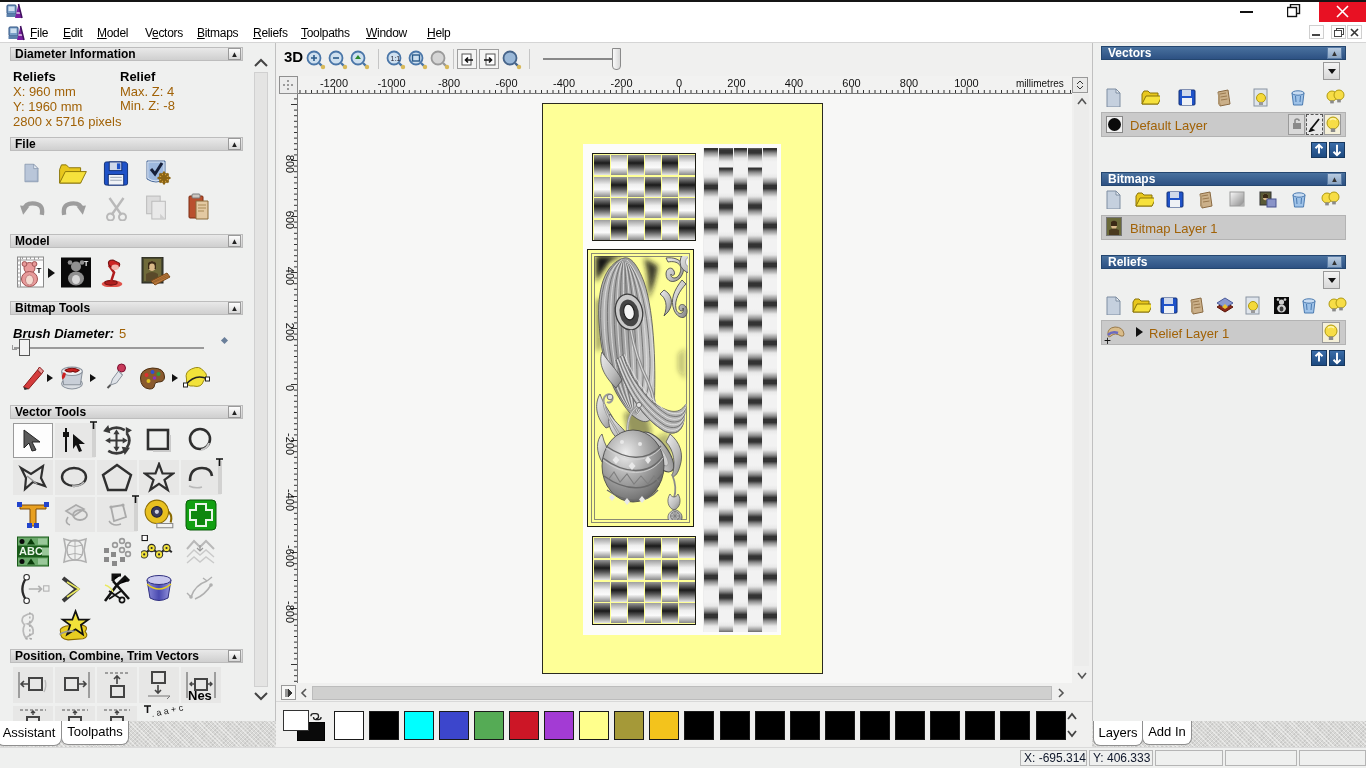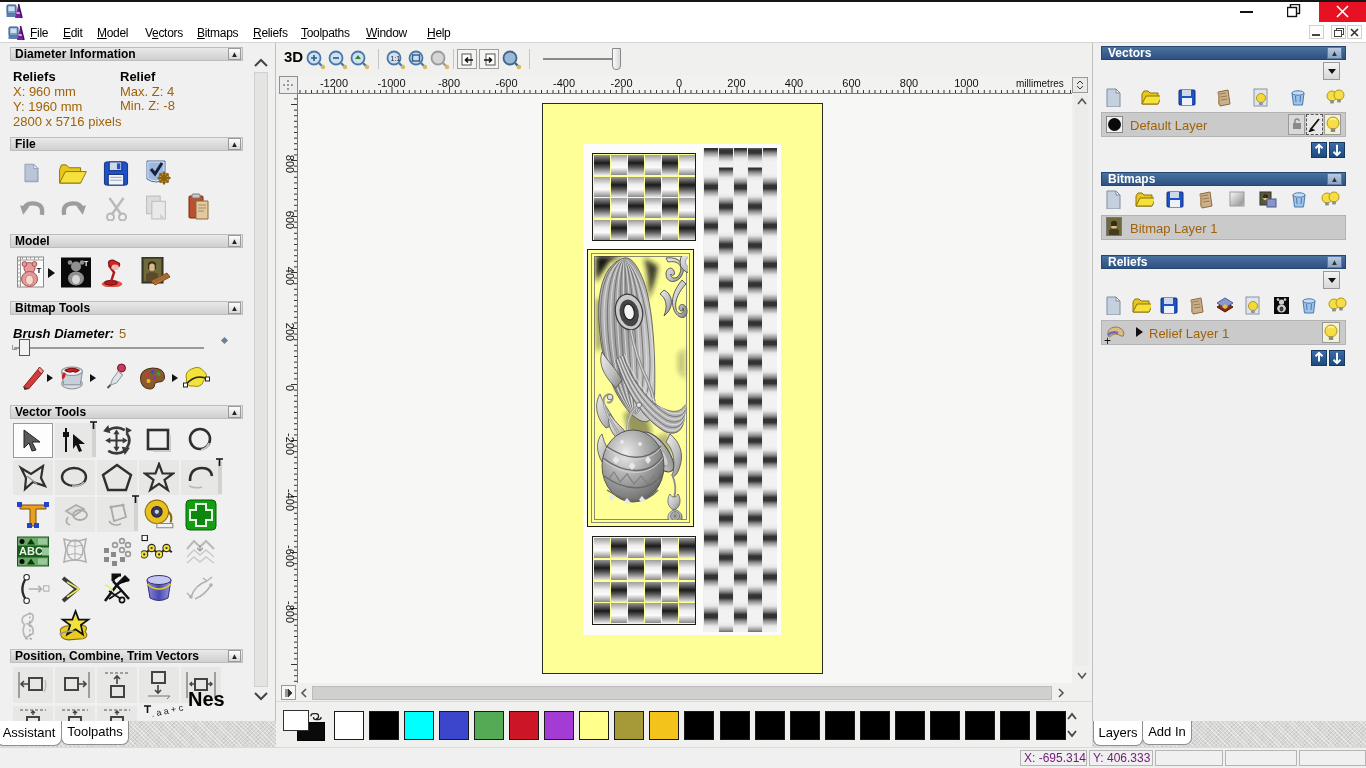--- a/index.html
+++ b/index.html
@@ -43,21 +43,21 @@
 #featherinner{position:absolute;left:3px;top:3px;right:3px;bottom:3px;border:1px solid #8a8a74}
 #featherinner2{position:absolute;left:6px;top:6px;right:6px;bottom:6px;border:1px solid #8a8a74}
 
 #palettezone{left:276px;top:701px;width:816px;height:46px;background:#f0f0ef;border-top:1px solid #d8d8d8}
 .swatch{position:absolute;top:711px;width:30px;height:29px;border:1px solid #1a1a1a}
 
 .texture{position:absolute;background-color:#d8d8d6;background-image:repeating-linear-gradient(45deg,rgba(255,255,255,.45) 0 1px,rgba(0,0,0,0) 1px 3px),repeating-linear-gradient(137deg,rgba(130,130,130,.18) 0 1px,rgba(0,0,0,0) 1px 3px)}
 .tab{position:absolute;background:#fff;border:1px solid #8f8f8f;border-top:none;border-radius:0 0 7px 7px;font-size:13px;text-align:center;color:#000}
 
 #statusbar{left:0;top:747px;width:1366px;height:21px;background:#eff0ef;border-top:1px solid #dadada}
-.sfield{position:absolute;top:750px;height:16px;border:1px solid #b5b5b5;font-size:12px;color:#701a75;padding:1px 3px;line-height:13px;white-space:nowrap;overflow:hidden}
+.sfield{position:absolute;top:750px;height:16px;border:1px solid #b5b5b5;font-size:12px;color:#0f172a;padding:1px 3px;line-height:13px;white-space:nowrap;overflow:hidden}
 </style></head><body>
 <div id="root">
 <div class="abs" id="topstrip"></div>
 <div class="abs" id="titlebar"></div>
 <svg class="abs" style="left:6px;top:3px" width="17" height="16" viewBox="0 0 17 16">
       <rect x="1" y="2" width="9" height="9" rx="1" fill="#7aa0c8" stroke="#2b4e7e"></rect>
       <rect x="2.5" y="3.5" width="6" height="4.5" fill="#cfe0f0"></rect>
       <rect x="0.5" y="11" width="10" height="3" fill="#5b80ab"></rect>
       <path d="M9 15 L12.5 1 L16 15 Z" fill="#7a1fa0"></path>
       <path d="M10.5 10 L14.7 10" stroke="#fff" stroke-width="1.2"></path>
@@ -516,21 +516,21 @@
       <path d="M3 3 L29 3" stroke="#555" stroke-dasharray="3 2"></path>
       <rect x="10" y="10" width="12" height="10" fill="none" stroke="#444" stroke-width="2"></rect>
       <path d="M16 8 L16 4 M14 6 L16 4 L18 6" stroke="#444" stroke-width="1.4" fill="none"></path>
     </svg>
 <svg class="abs" style="left:143px;top:705px" width="9" height="9" viewBox="0 0 9 9">
       <path d="M1 1 L8 1 M4.5 1 L4.5 8" stroke="#111" stroke-width="1.6"></path>
     </svg>
 <svg class="abs" style="left:150px;top:705px" width="40" height="16" viewBox="0 0 40 16">
       <text x="2" y="12" font-size="9" fill="#222" transform="rotate(-12 2 12)">. a a + c</text>
     </svg>
-<div class="b13" style="left:188px;top:688px;font-size:20px">Nes</div>
+<div class="b13" style="left:188px;top:688px;font-size:13px">Nes</div>
 <div class="abs" id="toolbar"></div>
 <div class="b13" style="left:284px;top:48px;font-size:15px">3D</div>
 <svg class="abs" style="left:306px;top:50px" width="21" height="21" viewBox="0 0 21 21">
       <circle cx="8" cy="8" r="6.5" fill="#cfe0ef" stroke="#4a76a8" stroke-width="1.8"></circle>
       <path d="M13 13 L18 18" stroke="#4a76a8" stroke-width="2.4"></path>
       <circle cx="17" cy="17" r="2.2" fill="#d9b95a"></circle>
       <path d="M5 8 L11 8 M8 5 L8 11" stroke="#2a5a8a" stroke-width="1.6"></path>
     </svg>
 <svg class="abs" style="left:328px;top:50px" width="21" height="21" viewBox="0 0 21 21">
       <circle cx="8" cy="8" r="6.5" fill="#cfe0ef" stroke="#4a76a8" stroke-width="1.8"></circle>

